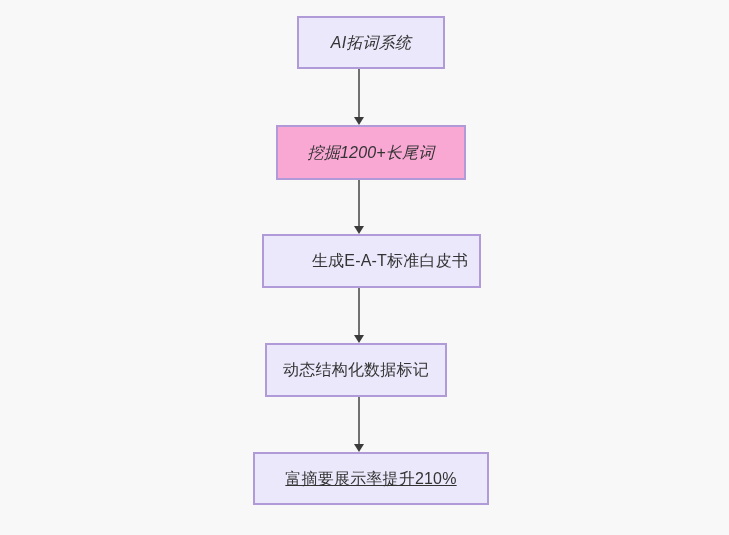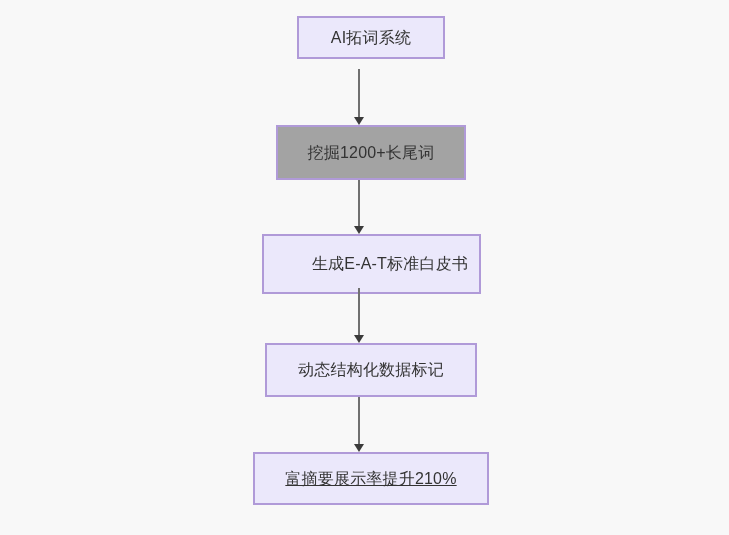--- a/index.html
+++ b/index.html
@@ -55,48 +55,48 @@
     border-right: 5px solid transparent;
     border-top: 8px solid #3b3b3b;
     margin-top: -1px;
   }
 </style>
 </head>
 <body style="background: rgb(248, 248, 248);">
 
 <div id="flowchart">
 
-  <div class="node" id="box-1" style="left: 297px; top: 16px; width: 148px; height: 43px; background: rgb(235, 232, 251); border-color: rgb(176, 154, 216); color: rgb(51, 51, 51);">
+  <div class="node" id="box-1" style="left: 297px; top: 16px; width: 148px; height: 53px; background: rgb(235, 232, 251); border-color: rgb(176, 154, 216); color: rgb(51, 51, 51); font-style: italic;">
     <span class="node-label">AI拓词系统</span>
   </div>
 
   <div class="connector" id="arrow-1" style="left: 346px; top: 69px; height: 56px;">
     <span class="line" style="background: rgb(112, 112, 112);"></span>
     <span class="head" style="border-top-color: rgb(59, 59, 59);"></span>
   </div>
 
-  <div class="node" id="box-2" style="left: 276px; top: 125px; width: 190px; height: 55px; background: #a3a3a3; border-color: rgb(176, 154, 216); color: rgb(51, 51, 51);">
+  <div class="node" id="box-2" style="left: 276px; top: 125px; width: 190px; height: 55px; background: #f9a8d4; border-color: rgb(176, 154, 216); color: rgb(51, 51, 51); font-style: italic;">
     <span class="node-label">挖掘1200+长尾词</span>
   </div>
 
   <div class="connector" id="arrow-2" style="left: 346px; top: 180px; height: 54px;">
     <span class="line" style="background: rgb(112, 112, 112);"></span>
     <span class="head" style="border-top-color: rgb(59, 59, 59);"></span>
   </div>
 
-  <div class="node" id="box-3" style="left: 262px; top: 234px; width: 219px; height: 60px; background: rgb(235, 232, 251); border-color: rgb(176, 154, 216); color: rgb(51, 51, 51); padding-left: 37px;">
+  <div class="node" id="box-3" style="left: 262px; top: 234px; width: 219px; height: 54px; background: rgb(235, 232, 251); border-color: rgb(176, 154, 216); color: rgb(51, 51, 51); padding-left: 37px;">
     <span class="node-label">生成E-A-T标准白皮书</span>
   </div>
 
   <div class="connector" id="arrow-3" style="left: 346px; top: 288px; height: 55px;">
     <span class="line" style="background: rgb(112, 112, 112);"></span>
     <span class="head" style="border-top-color: rgb(59, 59, 59);"></span>
   </div>
 
-  <div class="node" id="box-4" style="left: 265px; top: 343px; width: 212px; height: 54px; background: rgb(235, 232, 251); border-color: rgb(176, 154, 216); color: rgb(51, 51, 51);">
+  <div class="node" id="box-4" style="left: 265px; top: 343px; width: 182px; height: 54px; background: rgb(235, 232, 251); border-color: rgb(176, 154, 216); color: rgb(51, 51, 51);">
     <span class="node-label">动态结构化数据标记</span>
   </div>
 
   <div class="connector" id="arrow-4" style="left: 346px; top: 397px; height: 55px;">
     <span class="line" style="background: rgb(112, 112, 112);"></span>
     <span class="head" style="border-top-color: rgb(59, 59, 59);"></span>
   </div>
 
   <div class="node" id="box-5" style="left: 253px; top: 452px; width: 236px; height: 53px; background: rgb(235, 232, 251); border-color: rgb(176, 154, 216); color: rgb(51, 51, 51); text-decoration: underline;">
     <span class="node-label">富摘要展示率提升210%</span>

